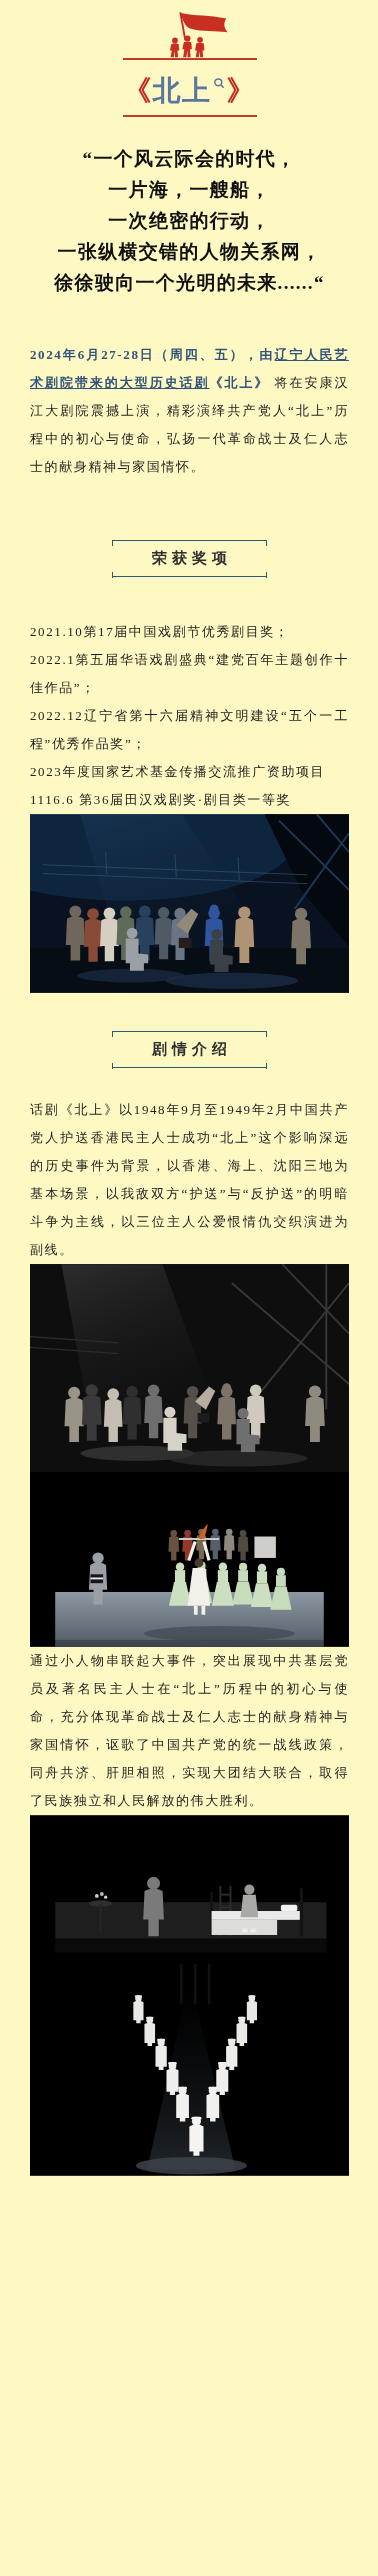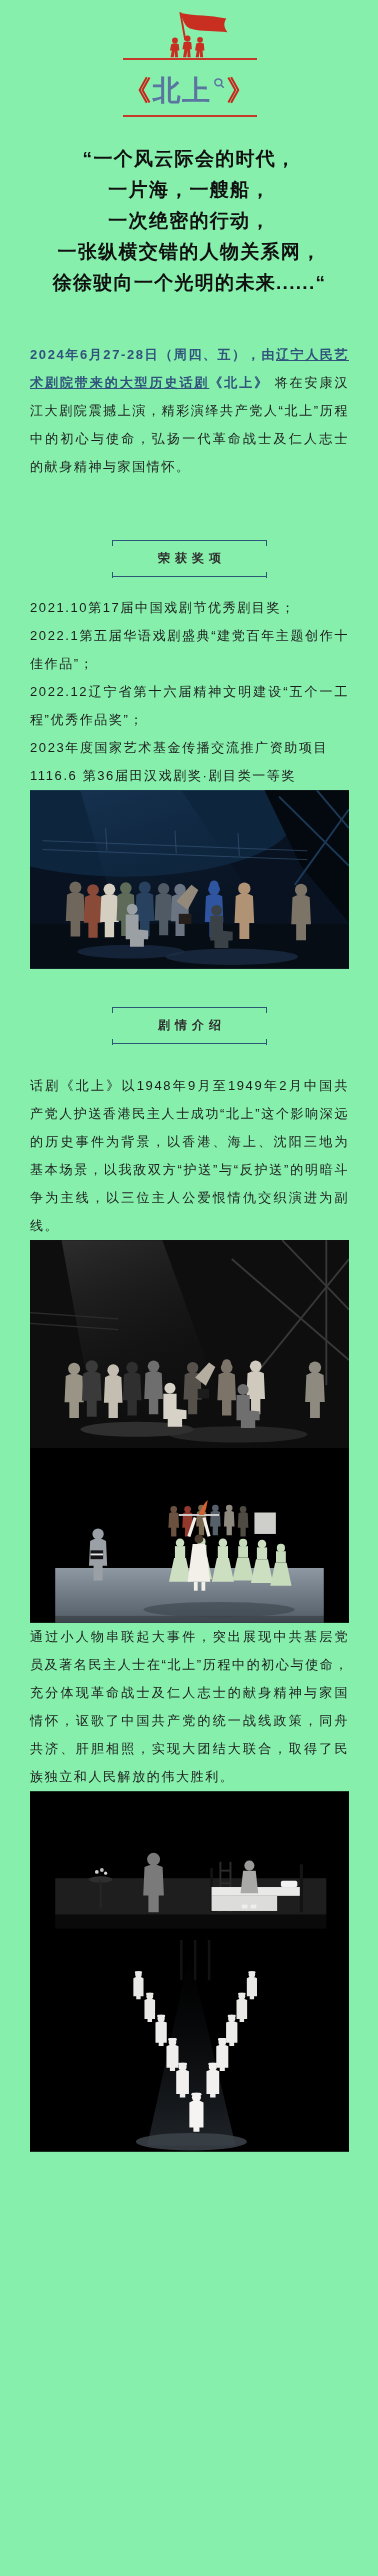--- a/index.html
+++ b/index.html
@@ -1,50 +1,50 @@
 <!DOCTYPE html>
 <html style="font-size:10px"><head>
 <meta charset="utf-8">
 <style>
   html,body{margin:0;padding:0;background:#ffffff;}
   .page{
     position:relative;width:379px;height:2576px;overflow:hidden;margin:0 auto;
-    background:#86efac;color:#222;
-    font-family:Liberation Sans, sans-serif;
+    background:#fef9c3;color:#222;
+    font-family:Liberation Serif, serif;
   }
   .flag-wrap{display:block;margin:11.4px auto 0;width:114px;height:47px;}
   .divider{width:134px;height:1.3px;background:#c4392a;margin:0 auto;}
   .divider.d2{margin-top:8.8px;}
   .title-row{margin-top:14px;text-align:center;font-size:28px;font-weight:bold;line-height:33px;letter-spacing:1.3px;}
   .title-row .bracket{color:#c5281c;}
   .title-row .title-text{color:#5b75a1;}
   .search-ico{display:inline-block;vertical-align:super;margin:0 1.3px;}
   .quote{margin-top:26.5px;text-align:center;font-size:19px;font-weight:bold;color:#111;line-height:31px;letter-spacing:1.3px;}
   .content{width:319px;margin:0 auto;}
   .para{width:319px;margin:0 auto;font-size:13px;line-height:28px;letter-spacing:1.6px;text-align:justify;color:#1d1d1d;}
   .para.p1{margin-top:43px;}
   .para.p2{margin-top:28px;}
   .para.p3{}
   .blue{color:#31547c;font-weight:bold;}
   .blue-u{text-decoration:underline;cursor:pointer;}
   .badge{
     position:relative;width:155px;margin:0 auto;height:35px;
     border-top:1.3px solid #2c5777;border-bottom:1.3px solid #2c5777;
-    text-align:center;line-height:35px;font-size:12px;font-weight:bold;color:#2f2f2f;
+    text-align:center;line-height:35px;font-size:15px;font-weight:bold;color:#2f2f2f;
     letter-spacing:5px;text-indent:5px;
   }
   .badge::before,.badge::after{
     content:"";position:absolute;top:-1.3px;bottom:-1.3px;width:1.3px;
     background:linear-gradient(to bottom,#2c5777 0 6.3px,transparent 6.3px calc(100% - 6.3px),#2c5777 calc(100% - 6.3px) 100%);
   }
   .badge::before{left:0;}
   .badge::after{right:0;}
   .badge.b1{margin-top:59px;}
   .badge.b2{margin-top:38px;}
-  .awards{margin-top:17px;}
+  .awards{margin-top:41px;}
   .award-line{margin:0;}
   figure.photo{margin:0 auto;width:319px;display:block;}
   figure.photo svg{display:block;}
   .ph1{margin-top:33px;}
   .ph2{margin-top:42px;}
   .ph3{margin-top:21px;}
 </style>
 </head>
 <body>
 

